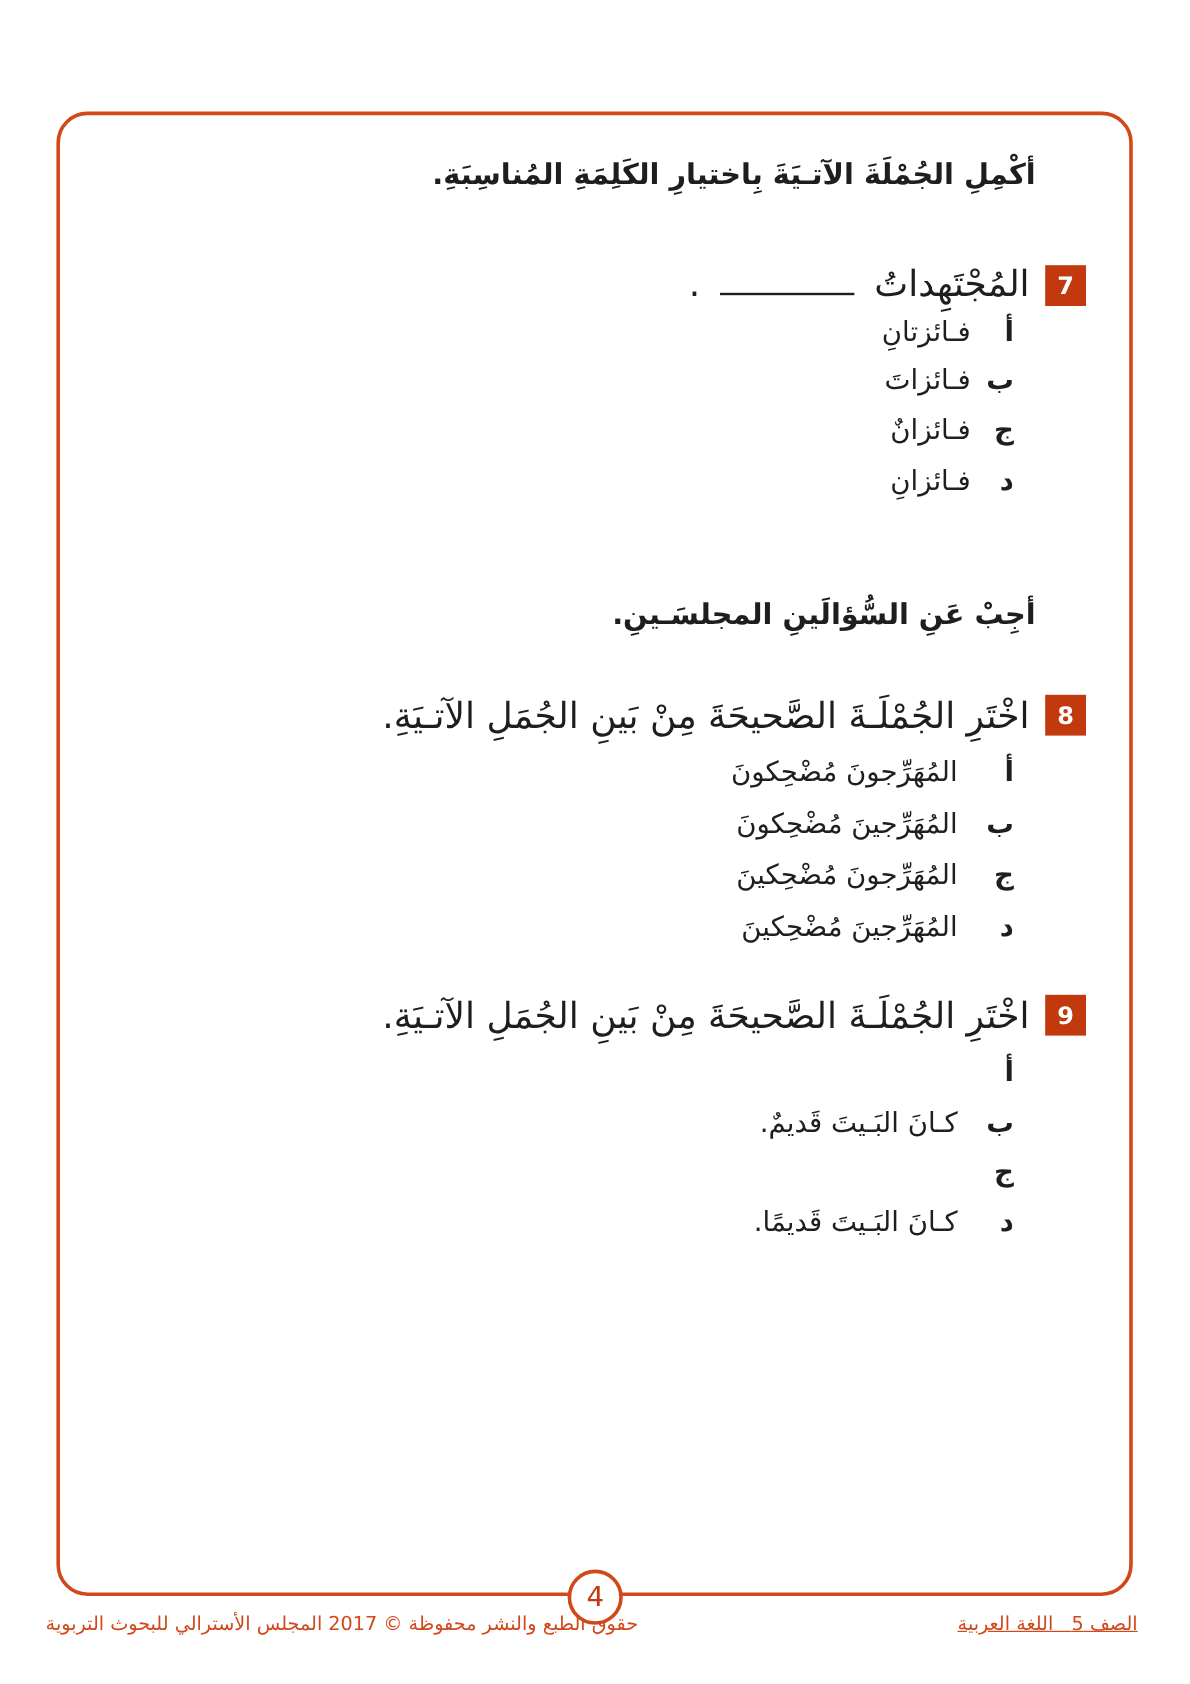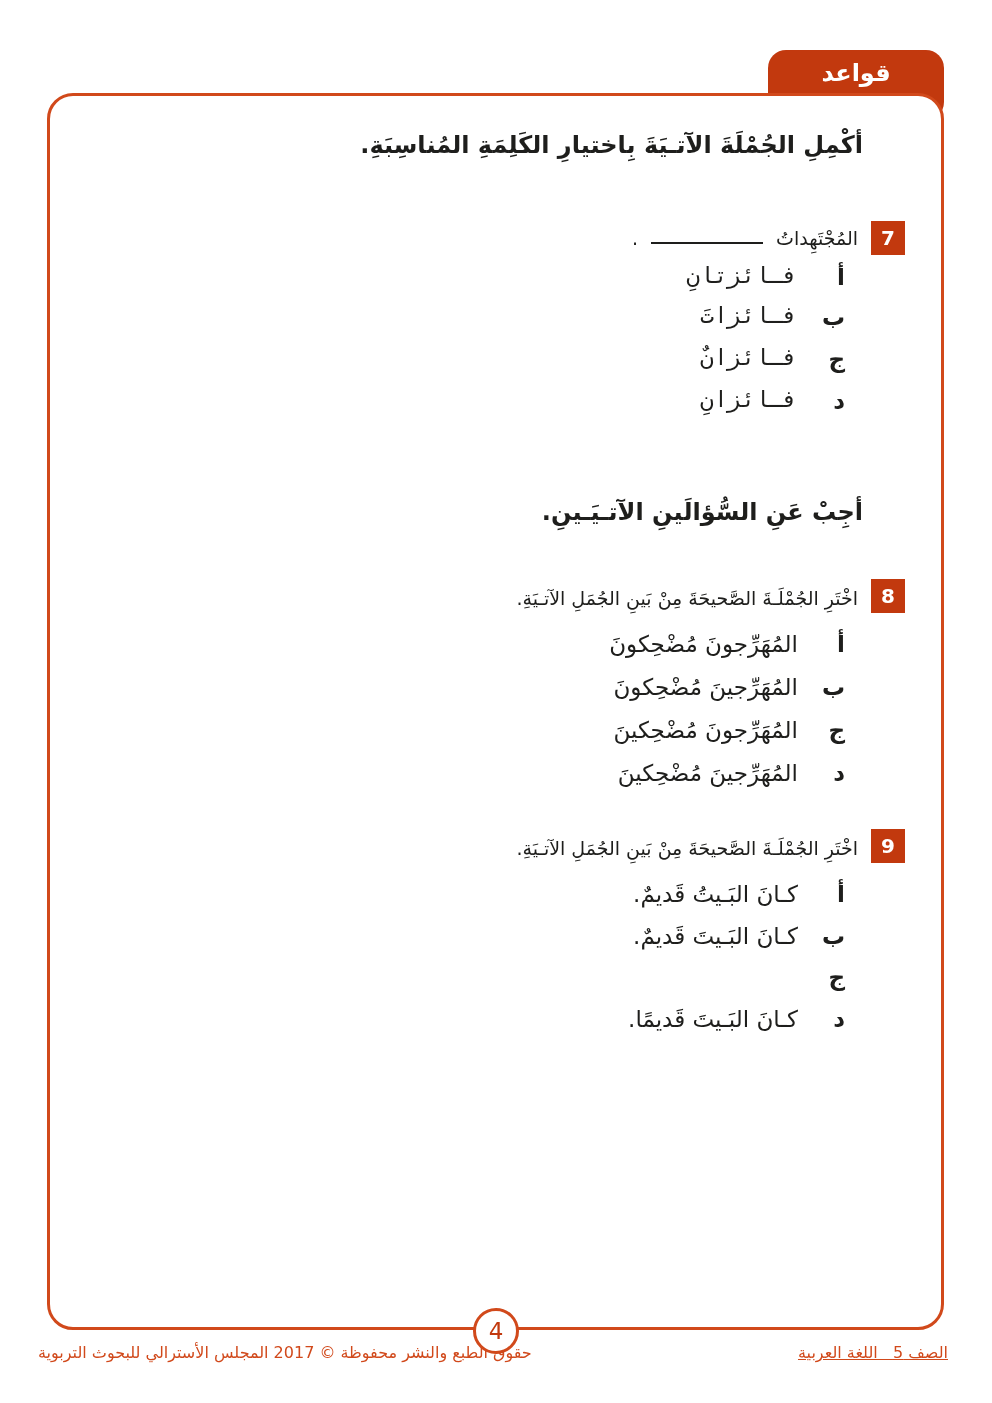--- a/index.html
+++ b/index.html
@@ -28,50 +28,47 @@
   }
   .layer{position:absolute;inset:0;z-index:3;border-radius:14px;}
   .instruction{
     position:absolute;right:129px;font-weight:bold;font-size:24px;line-height:40px;
   }
   .qbox{
     position:absolute;right:87px;width:34px;height:34px;background:var(--accent);
     color:#fff;font-weight:bold;font-size:20px;
     display:flex;align-items:center;justify-content:center;
   }
-  .stem{position:absolute;right:134px;font-size:19px;line-height:36px;}
+  .stem{position:absolute;right:134px;font-size:30px;line-height:36px;}
   .blank{
     display:inline-block;width:112px;height:5px;border-bottom:2px solid var(--ink);
     margin:0 7px;vertical-align:1px;
   }
   .opt{position:absolute;right:0;left:0;height:38px;line-height:38px;font-size:23px;}
   .opt .letter{position:absolute;right:147px;font-weight:bold;}
   .opt .otext{position:absolute;right:194px;}
-  .opt.q7 .otext{right:195px;font-family:Liberation Mono, monospace;}
+  .opt.q7 .otext{right:183px;}
   
   .page-circle{
     position:absolute;left:473px;top:1308px;width:46px;height:46px;border-radius:50%;
     background:#fff;border:3px solid var(--frame);z-index:4;
     display:flex;align-items:center;justify-content:center;
     color:var(--accent);font-size:23px;
   }
   .footer{
     position:absolute;top:1341px;font-size:16px;line-height:24px;color:var(--frame);z-index:3;
   }
   .footer.left{left:38px;}
   .footer.right{right:44px;text-decoration:underline;}
 </style>
 </head>
 <body>
 
 <div class="page">
 
-  <div class="tab">
-    <span>قواعد</span>
-  </div>
 
   <div class="frame"></div>
 
   <div class="layer">
 
     <div class="instruction" style="top:125px">أكْمِلِ الجُمْلَةَ الآتـيَةَ بِاختيارِ الكَلِمَةِ المُناسِبَةِ.</div>
 
     <div class="qbox" style="top:221px">7</div>
     <div class="stem" style="top:220px">
       <span>المُجْتَهِداتُ</span>
@@ -89,21 +86,21 @@
     </div>
     <div class="opt q7" style="top:340px">
       <span class="letter">ج</span>
       <span class="otext">فـائزانٌ</span>
     </div>
     <div class="opt q7" style="top:382px">
       <span class="letter">د</span>
       <span class="otext">فـائزانِ</span>
     </div>
 
-    <div class="instruction" style="top:492px">أجِبْ عَنِ السُّؤالَينِ الآتـيَـينِ.</div>
+    <div class="instruction" style="top:492px">أجِبْ عَنِ السُّؤالَينِ المجلسَـينِ.</div>
 
     <div class="qbox" style="top:579px">8</div>
     <div class="stem" style="top:580px">اخْتَرِ الجُمْلَـةَ الصَّحيحَةَ مِنْ بَينِ الجُمَلِ الآتـيَةِ.</div>
 
     <div class="opt" style="top:625px">
       <span class="letter">أ</span>
       <span class="otext">المُهَرِّجونَ مُضْحِكونَ</span>
     </div>
     <div class="opt" style="top:668px">
       <span class="letter">ب</span>
@@ -116,21 +113,20 @@
     <div class="opt" style="top:754px">
       <span class="letter">د</span>
       <span class="otext">المُهَرِّجينَ مُضْحِكينَ</span>
     </div>
 
     <div class="qbox" style="top:829px">9</div>
     <div class="stem" style="top:830px">اخْتَرِ الجُمْلَـةَ الصَّحيحَةَ مِنْ بَينِ الجُمَلِ الآتـيَةِ.</div>
 
     <div class="opt" style="top:875px">
       <span class="letter">أ</span>
-      <span class="otext">كـانَ البَـيتُ قَديمٌ.</span>
     </div>
     <div class="opt" style="top:917px">
       <span class="letter">ب</span>
       <span class="otext">كـانَ البَـيتَ قَديمٌ.</span>
     </div>
     <div class="opt" style="top:958px">
       <span class="letter">ج</span>
     </div>
     <div class="opt" style="top:1000px">
       <span class="letter">د</span>

